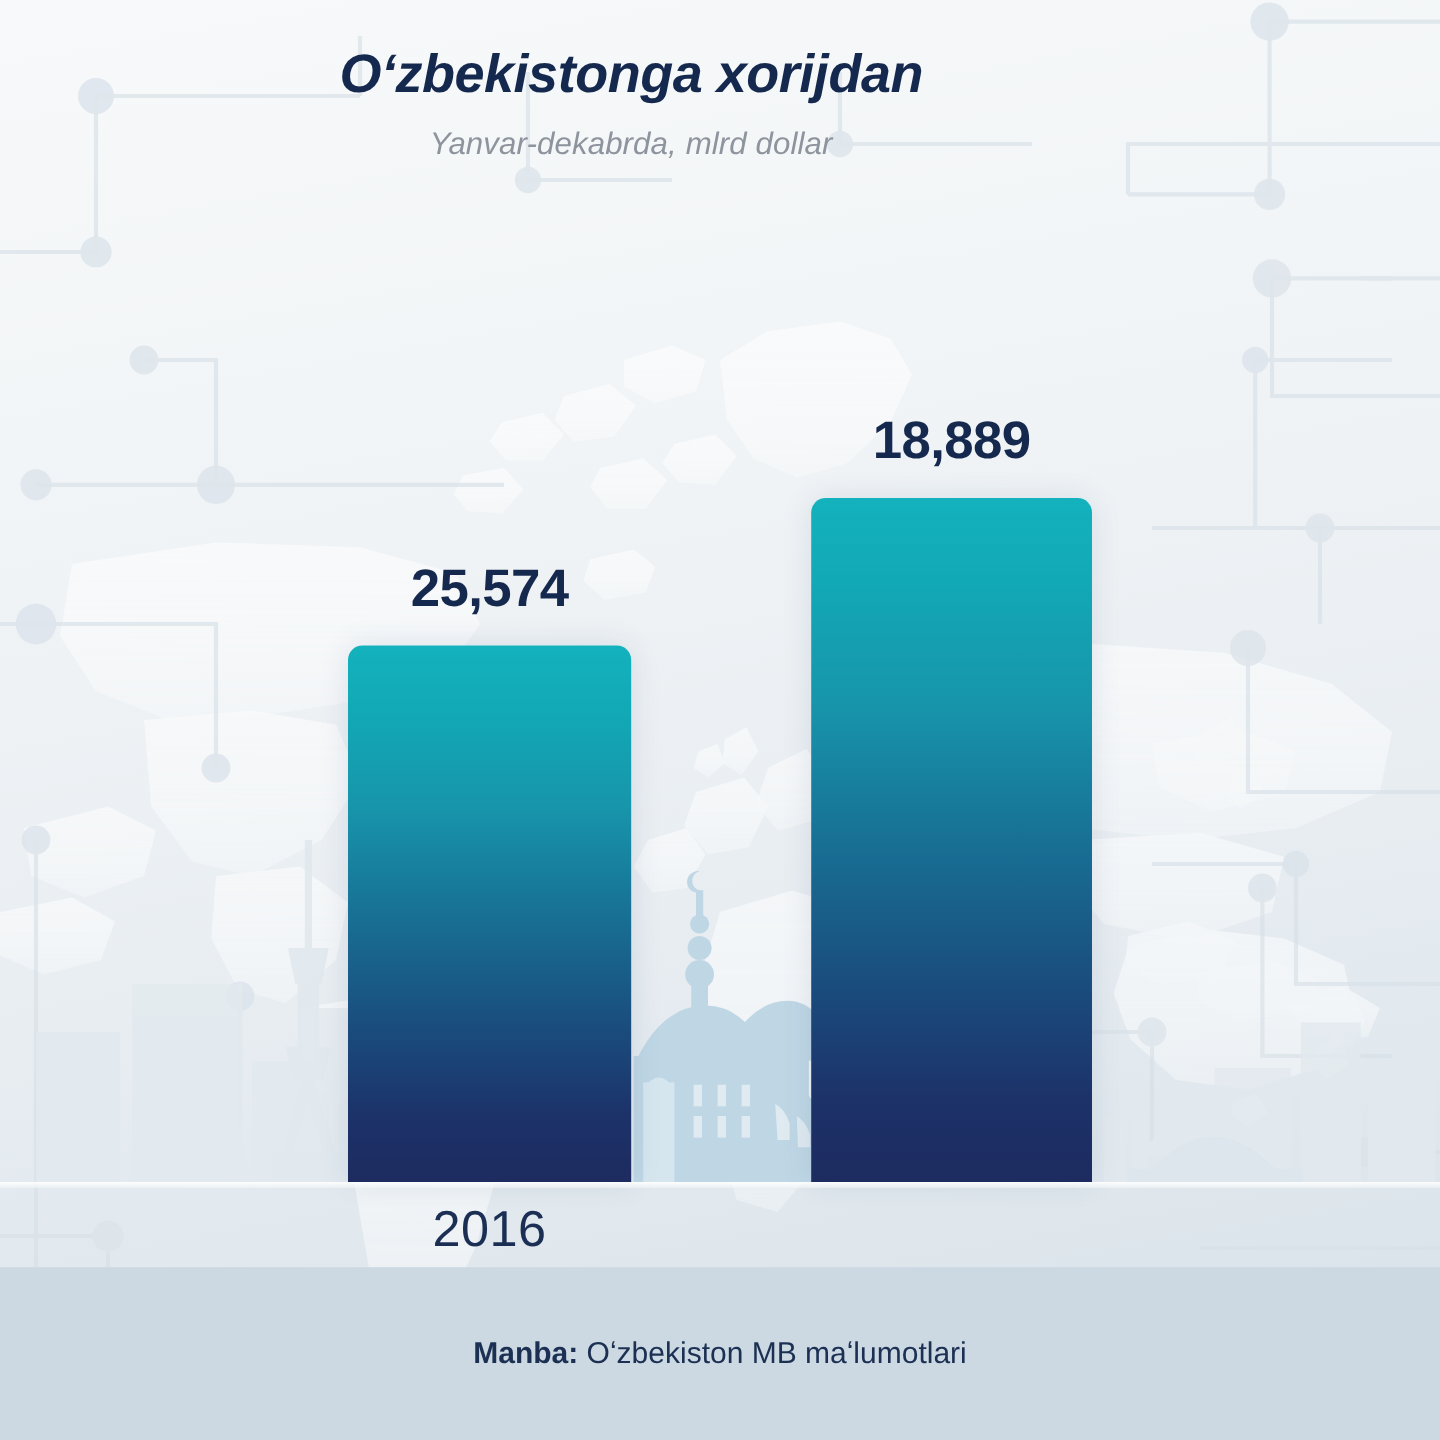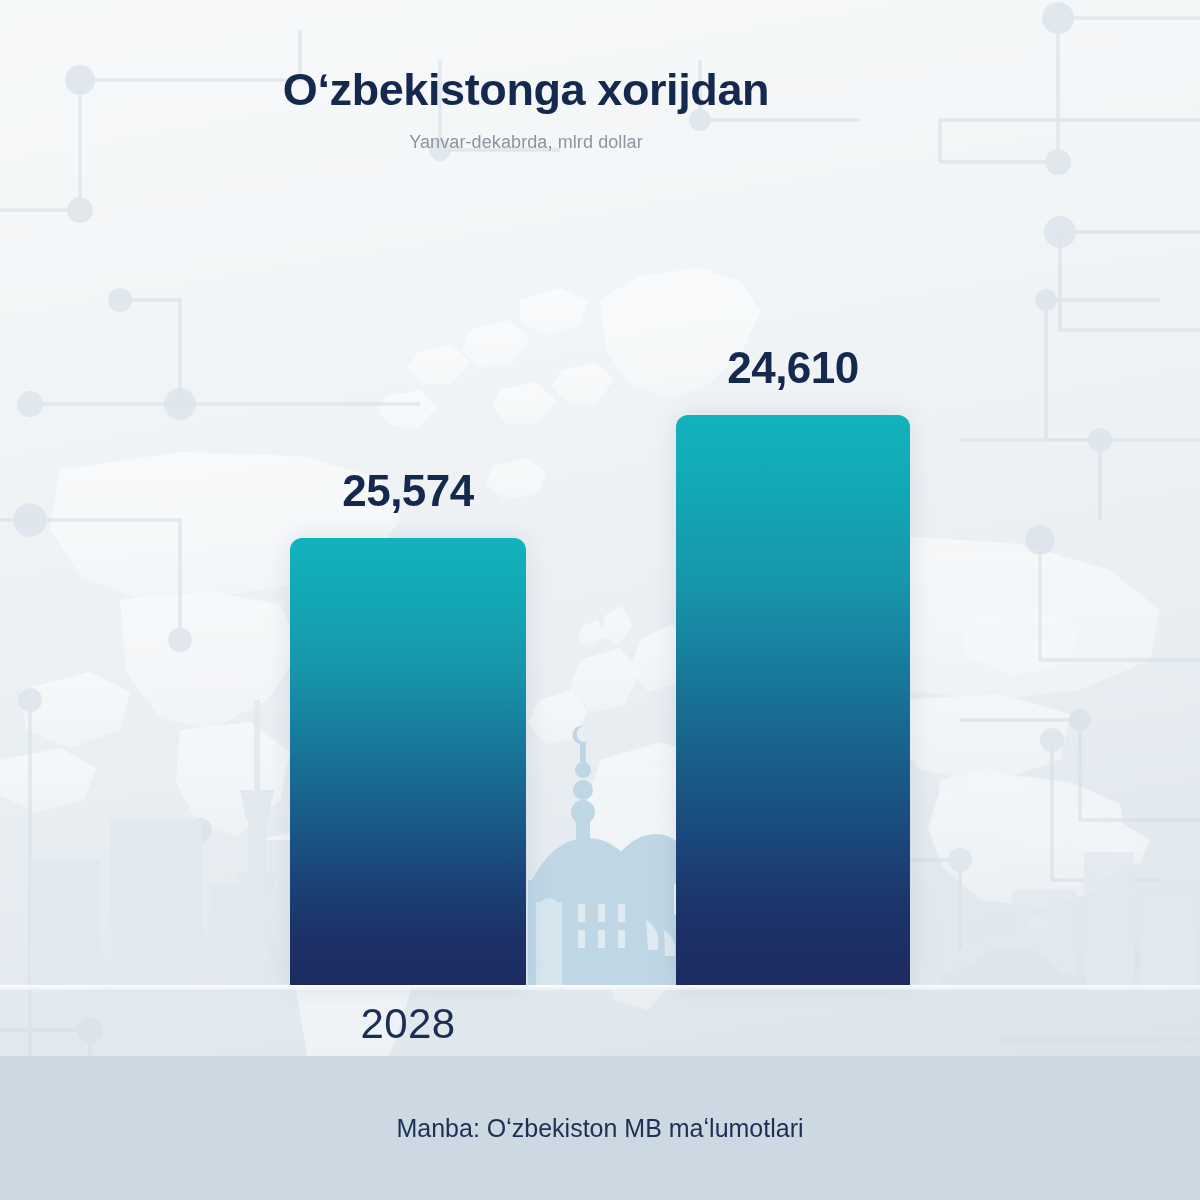--- a/index.html
+++ b/index.html
@@ -31,38 +31,39 @@
     pointer-events: none;
   }
   .bg-worldmap { opacity: 0.55; }
   .bg-circuit  { opacity: 0.85; }
   .bg-skyline  { opacity: 1; }
 
   
   .header {
     position: absolute;
     left: 0;
-    top: 64px;
+    top: 36px;
     width: 1052px;
     text-align: center;
     z-index: 5;
+    font-style: italic;
   }
   .title {
     margin: 0;
     font-size: 45px;
     line-height: 1.16;
     font-weight: 700;
     letter-spacing: -0.4px;
     color: #15294f;
     font-family: "Liberation Sans", sans-serif;
     font-stretch: condensed;
   }
   .subtitle {
     margin: 16px 0 0 0;
-    font-size: 18px;
+    font-size: 26px;
     font-weight: 400;
     color: #8d949d;
     letter-spacing: 0.1px;
   }
 
   
   .plot {
     position: absolute;
     left: 0;
     top: 0;
@@ -126,21 +127,21 @@
     position: absolute;
     left: 0;
     top: 1114px;
     width: 1200px;
     text-align: center;
     font-size: 25px;
     color: #1b3052;
     z-index: 6;
   }
   .footer-text .src-label {
-    font-weight: 400;
+    font-weight: 700;
   }
   .footer-text .src-value {
     font-weight: 400;
   }
 </style>
 </head>
 <body>
 
 <div id="infographic">
 
@@ -343,26 +344,26 @@
       <span>Oʻzbekistonga xorijdan</span><br>
     </h1>
     <p class="subtitle">Yanvar-dekabrda, mlrd dollar</p>
   </div>
 
   <div class="plot">
 
     <div class="bar-value value-2024">25,574</div>
     <div class="bar bar-2024"></div>
 
-    <div class="bar-value value-2025">24,610</div>
+    <div class="bar-value value-2025">18,889</div>
     <div class="bar bar-2025"></div>
 
     <div class="baseline"></div>
 
-    <div class="cat-label cat-2024">2028</div>
+    <div class="cat-label cat-2024">2016</div>
   </div>
 
   <div class="footer-band"></div>
   <div class="footer-text">
     <span class="src-label">Manba:</span>
     <span class="src-value">Oʻzbekiston MB maʻlumotlari</span>
   </div>
 
 </div>
 

